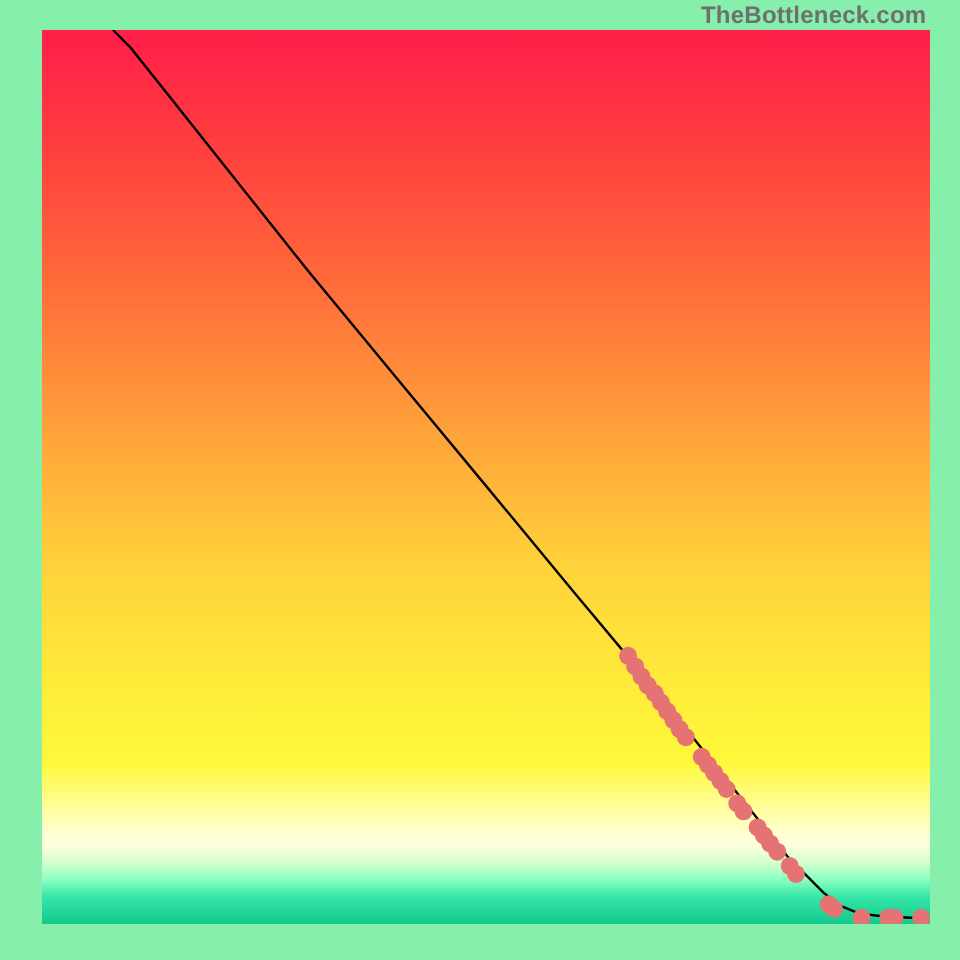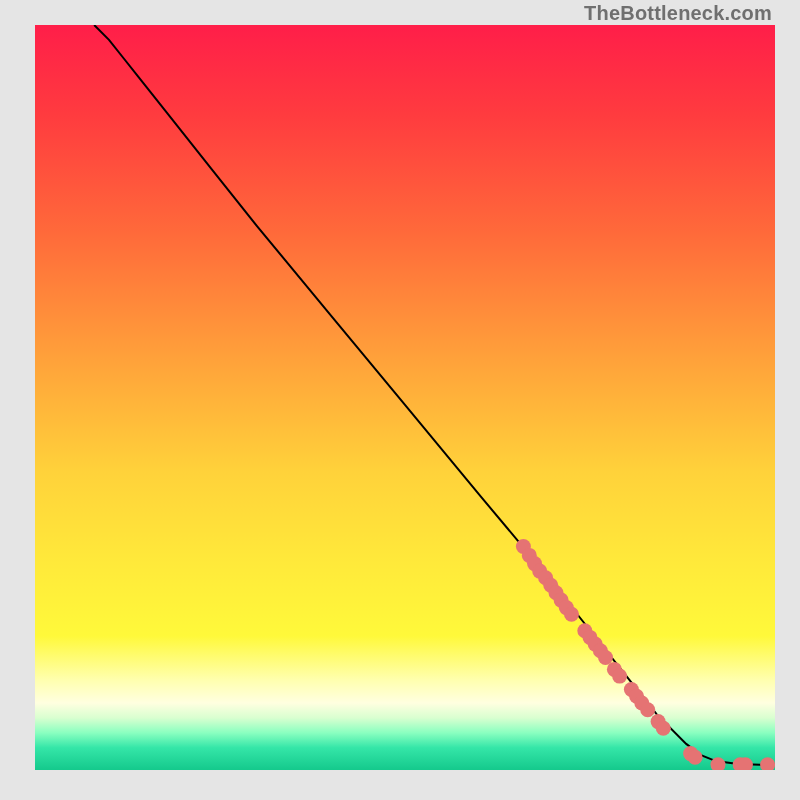--- a/index.html
+++ b/index.html
@@ -9,21 +9,21 @@
     height: 800px;
     background: #000;
     font-family: Arial, Helvetica, sans-serif;
   }
   .frame {
     position: absolute;
     left: 0;
     top: 0;
     width: 800px;
     height: 800px;
-    background: #e5e5e5;
+    background: #86efac;
   }
   .plot {
     position: absolute;
     left: 35px;
     top: 25px;
     width: 740px;
     height: 745px;
     overflow: hidden;
   }
   .gradient {

